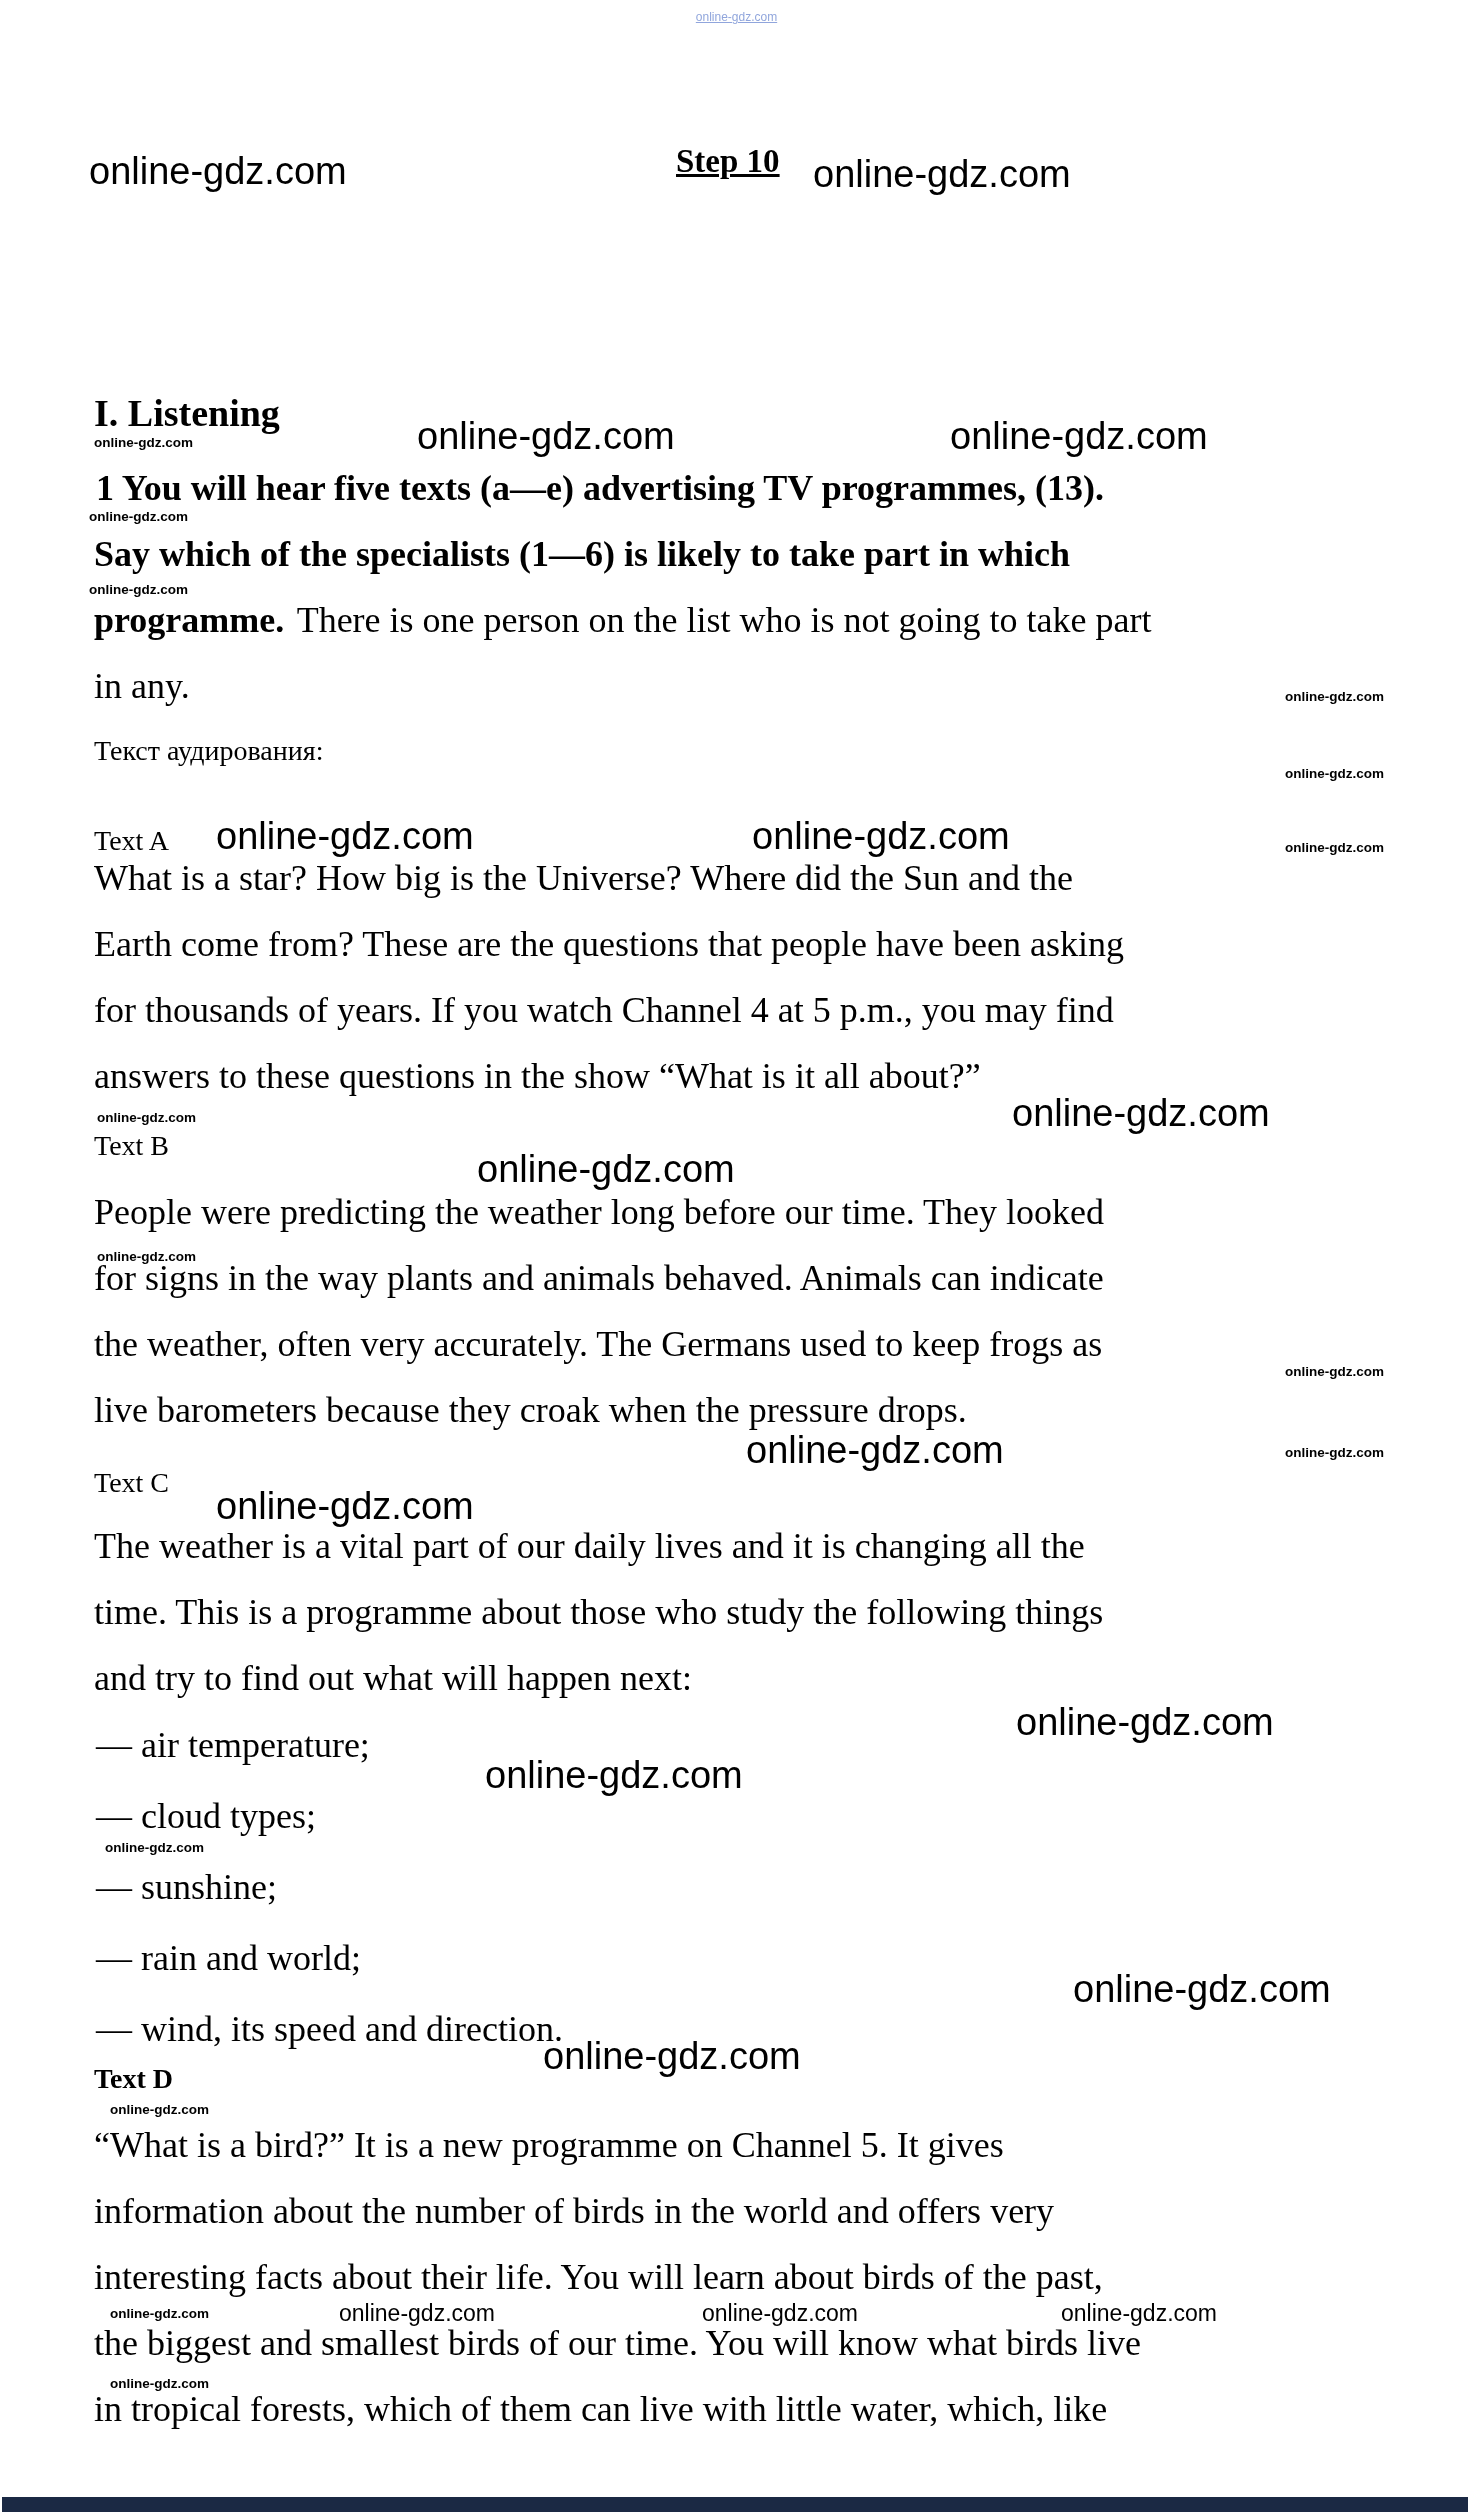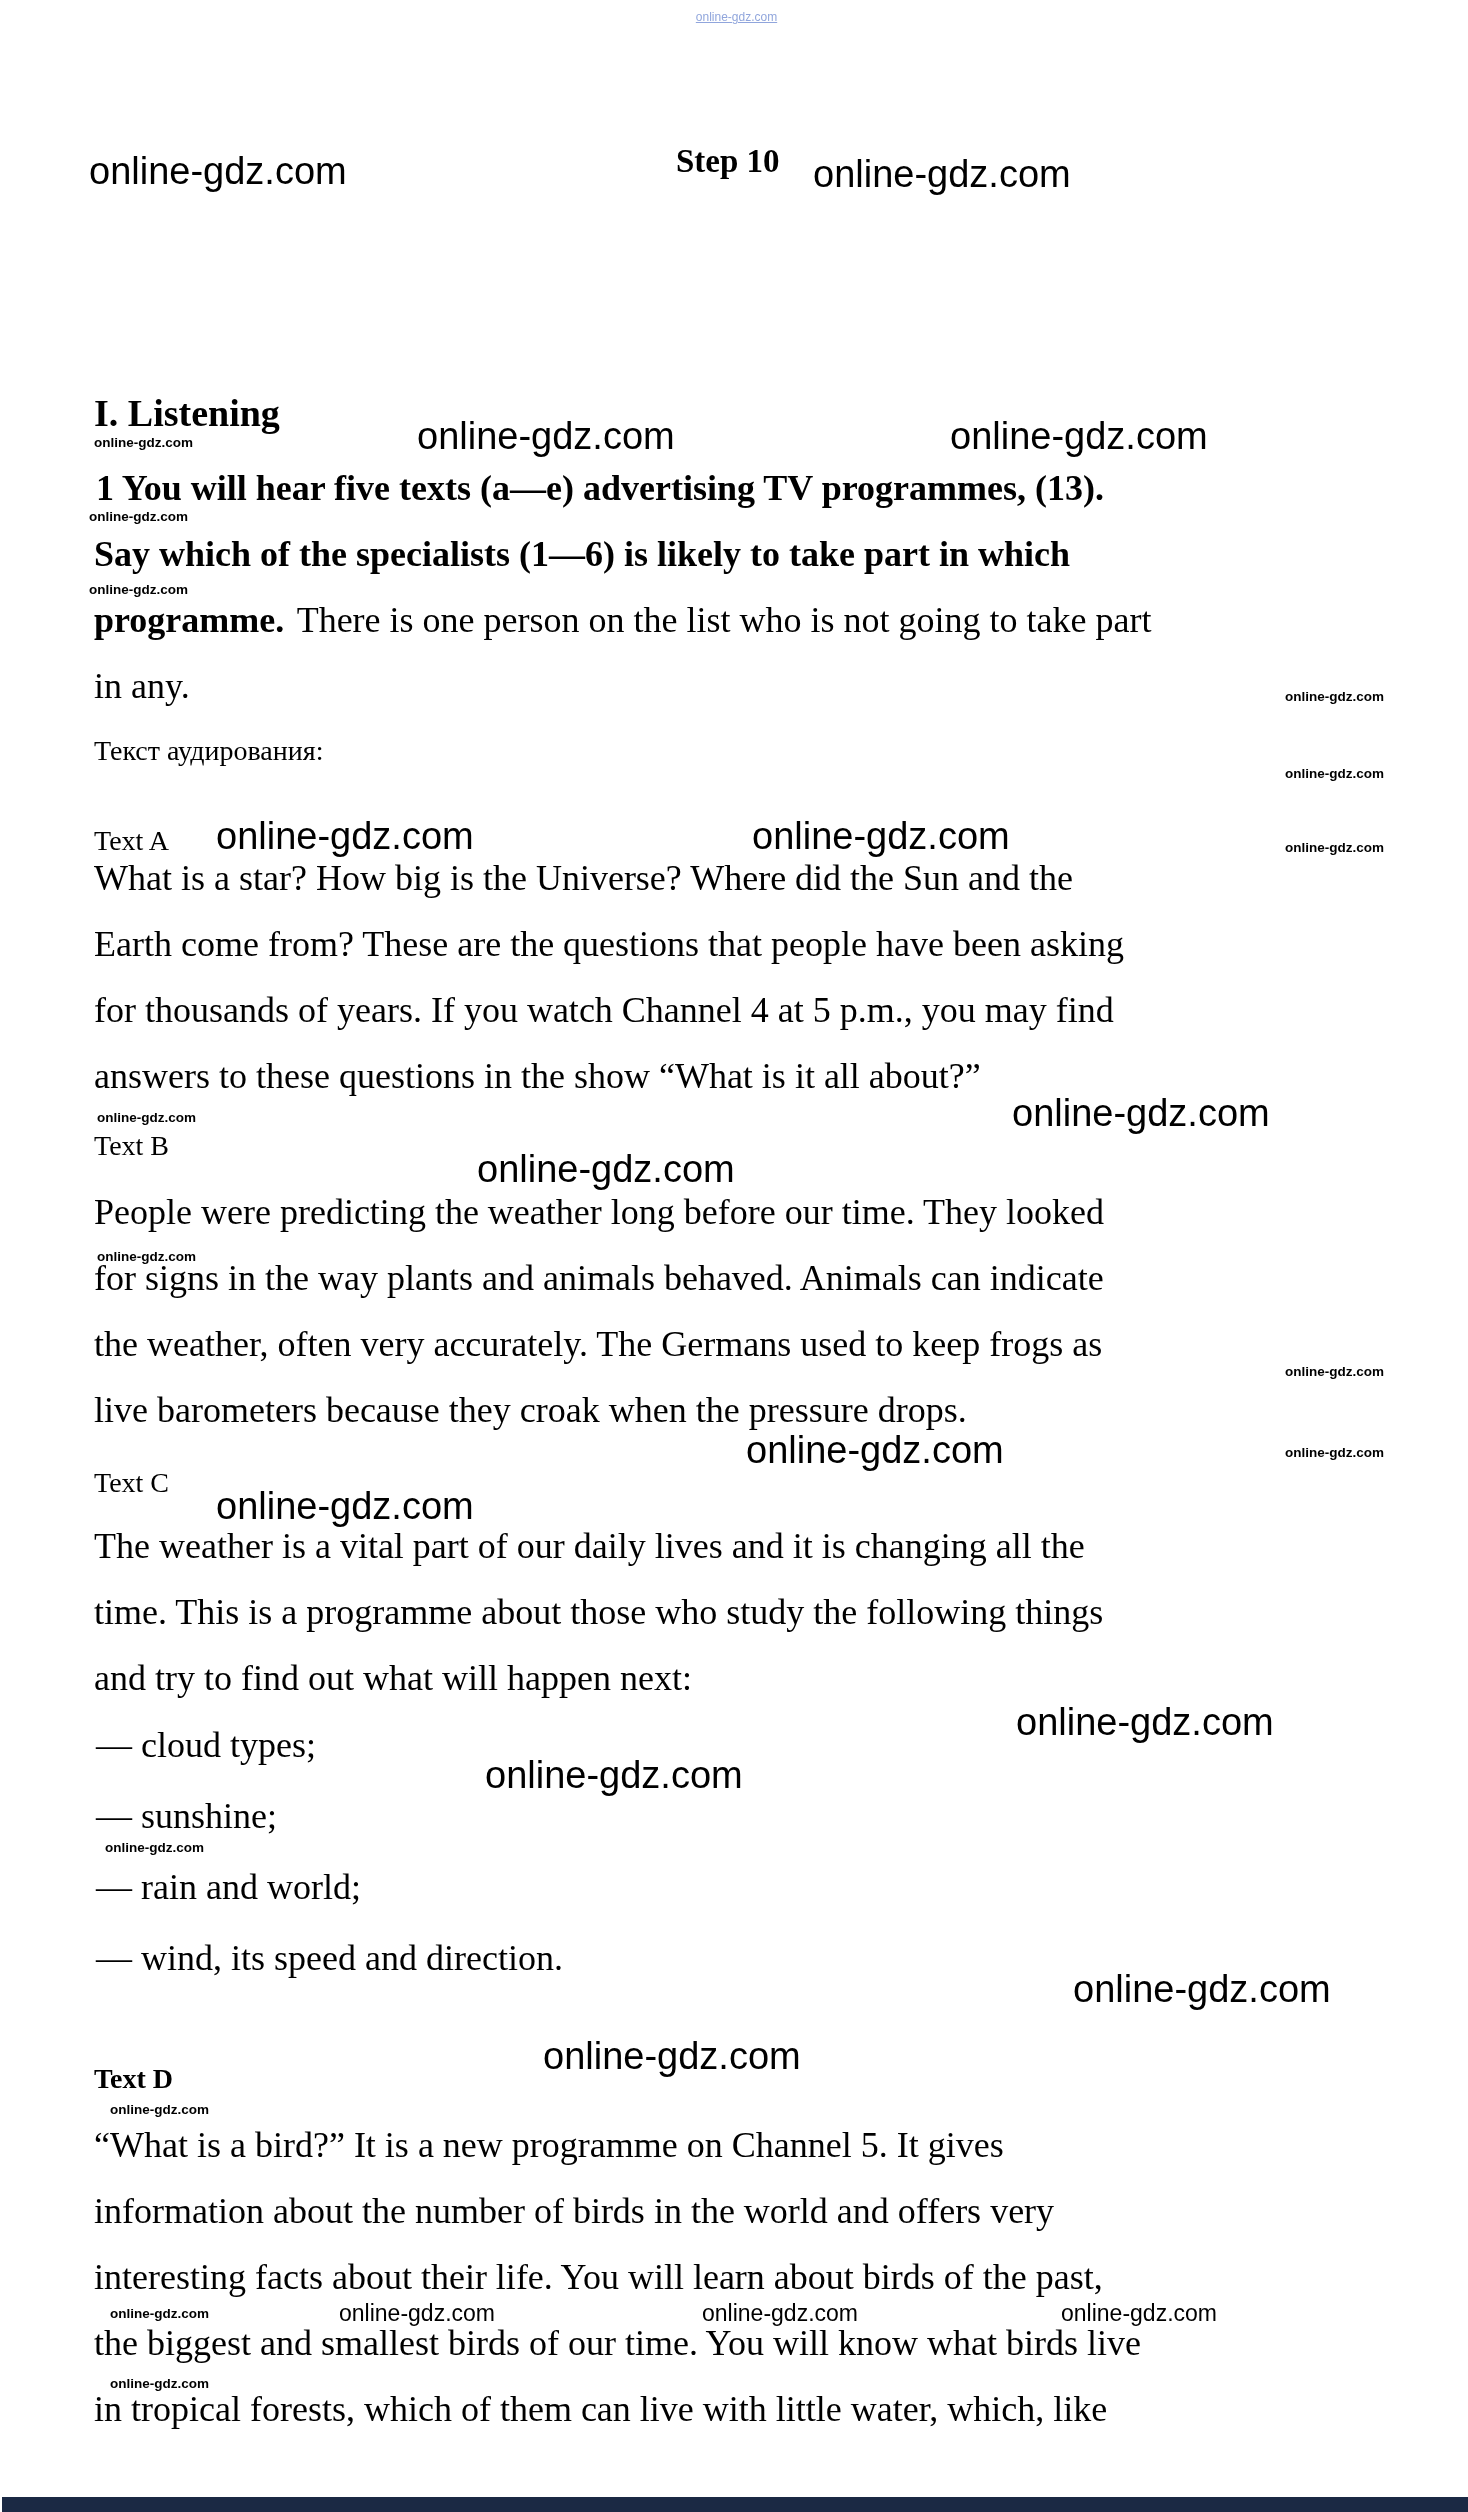--- a/index.html
+++ b/index.html
@@ -57,21 +57,21 @@
   }
 </style>
 </head>
 <body>
 
 <div class="page">
 
   <span class="wm-top">online-gdz.com</span>
 
   <span class="wm wm-lg" style="left:85px; top:147px;">online-gdz.com</span>
-  <div class="step-title" style="left:672px; top:138px;">Step 10</div>
+  <div class="step-title" style="left:672px; top:138px;text-decoration:underline;">Step 10</div>
   <span class="wm wm-lg" style="left:809px; top:150px;">online-gdz.com</span>
 
   <div class="heading" style="left:90px; top:388px;">I. Listening</div>
   <span class="wm wm-sm" style="left:90px; top:432px;">online-gdz.com</span>
   <span class="wm wm-lg" style="left:413px; top:412px;">online-gdz.com</span>
   <span class="wm wm-lg" style="left:946px; top:412px;">online-gdz.com</span>
 
   <div class="para" style="left:90px; top:451px;"><b>1 You will hear five texts (a—e) advertising TV programmes, (13).
 Say which of the specialists (1—6) is likely to take part in which
 programme.</b><span> There is one person on the list who is not going to take part
@@ -106,20 +106,21 @@
   <span class="wm wm-lg" style="left:742px; top:1426px;">online-gdz.com</span>
   <span class="wm wm-sm" style="left:1281px; top:1442px;">online-gdz.com</span>
   <div class="label-line" style="left:90px; top:1456px;font-family:Liberation Serif, serif;">Text C</div>
   <span class="wm wm-lg" style="left:212px; top:1482px;">online-gdz.com</span>
   <div class="para" style="left:90px; top:1509px;">The weather is a vital part of our daily lives and it is changing all the
 time. This is a programme about those who study the following things
 and try to find out what will happen next:</div>
   <span class="wm wm-lg" style="left:1012px; top:1698px;">online-gdz.com</span>
 
   <div class="list" style="left:90px; top:1706px;">
+    <div>— air temperature;</div>
     <div>— cloud types;</div>
     <div>— sunshine;</div>
     <div>— rain and world;</div>
     <div>— wind, its speed and direction.</div>
   </div>
   <span class="wm wm-lg" style="left:481px; top:1751px;">online-gdz.com</span>
   <span class="wm wm-sm" style="left:101px; top:1837px;">online-gdz.com</span>
   <span class="wm wm-lg" style="left:1069px; top:1965px;">online-gdz.com</span>
   <span class="wm wm-lg" style="left:539px; top:2032px;">online-gdz.com</span>
 

